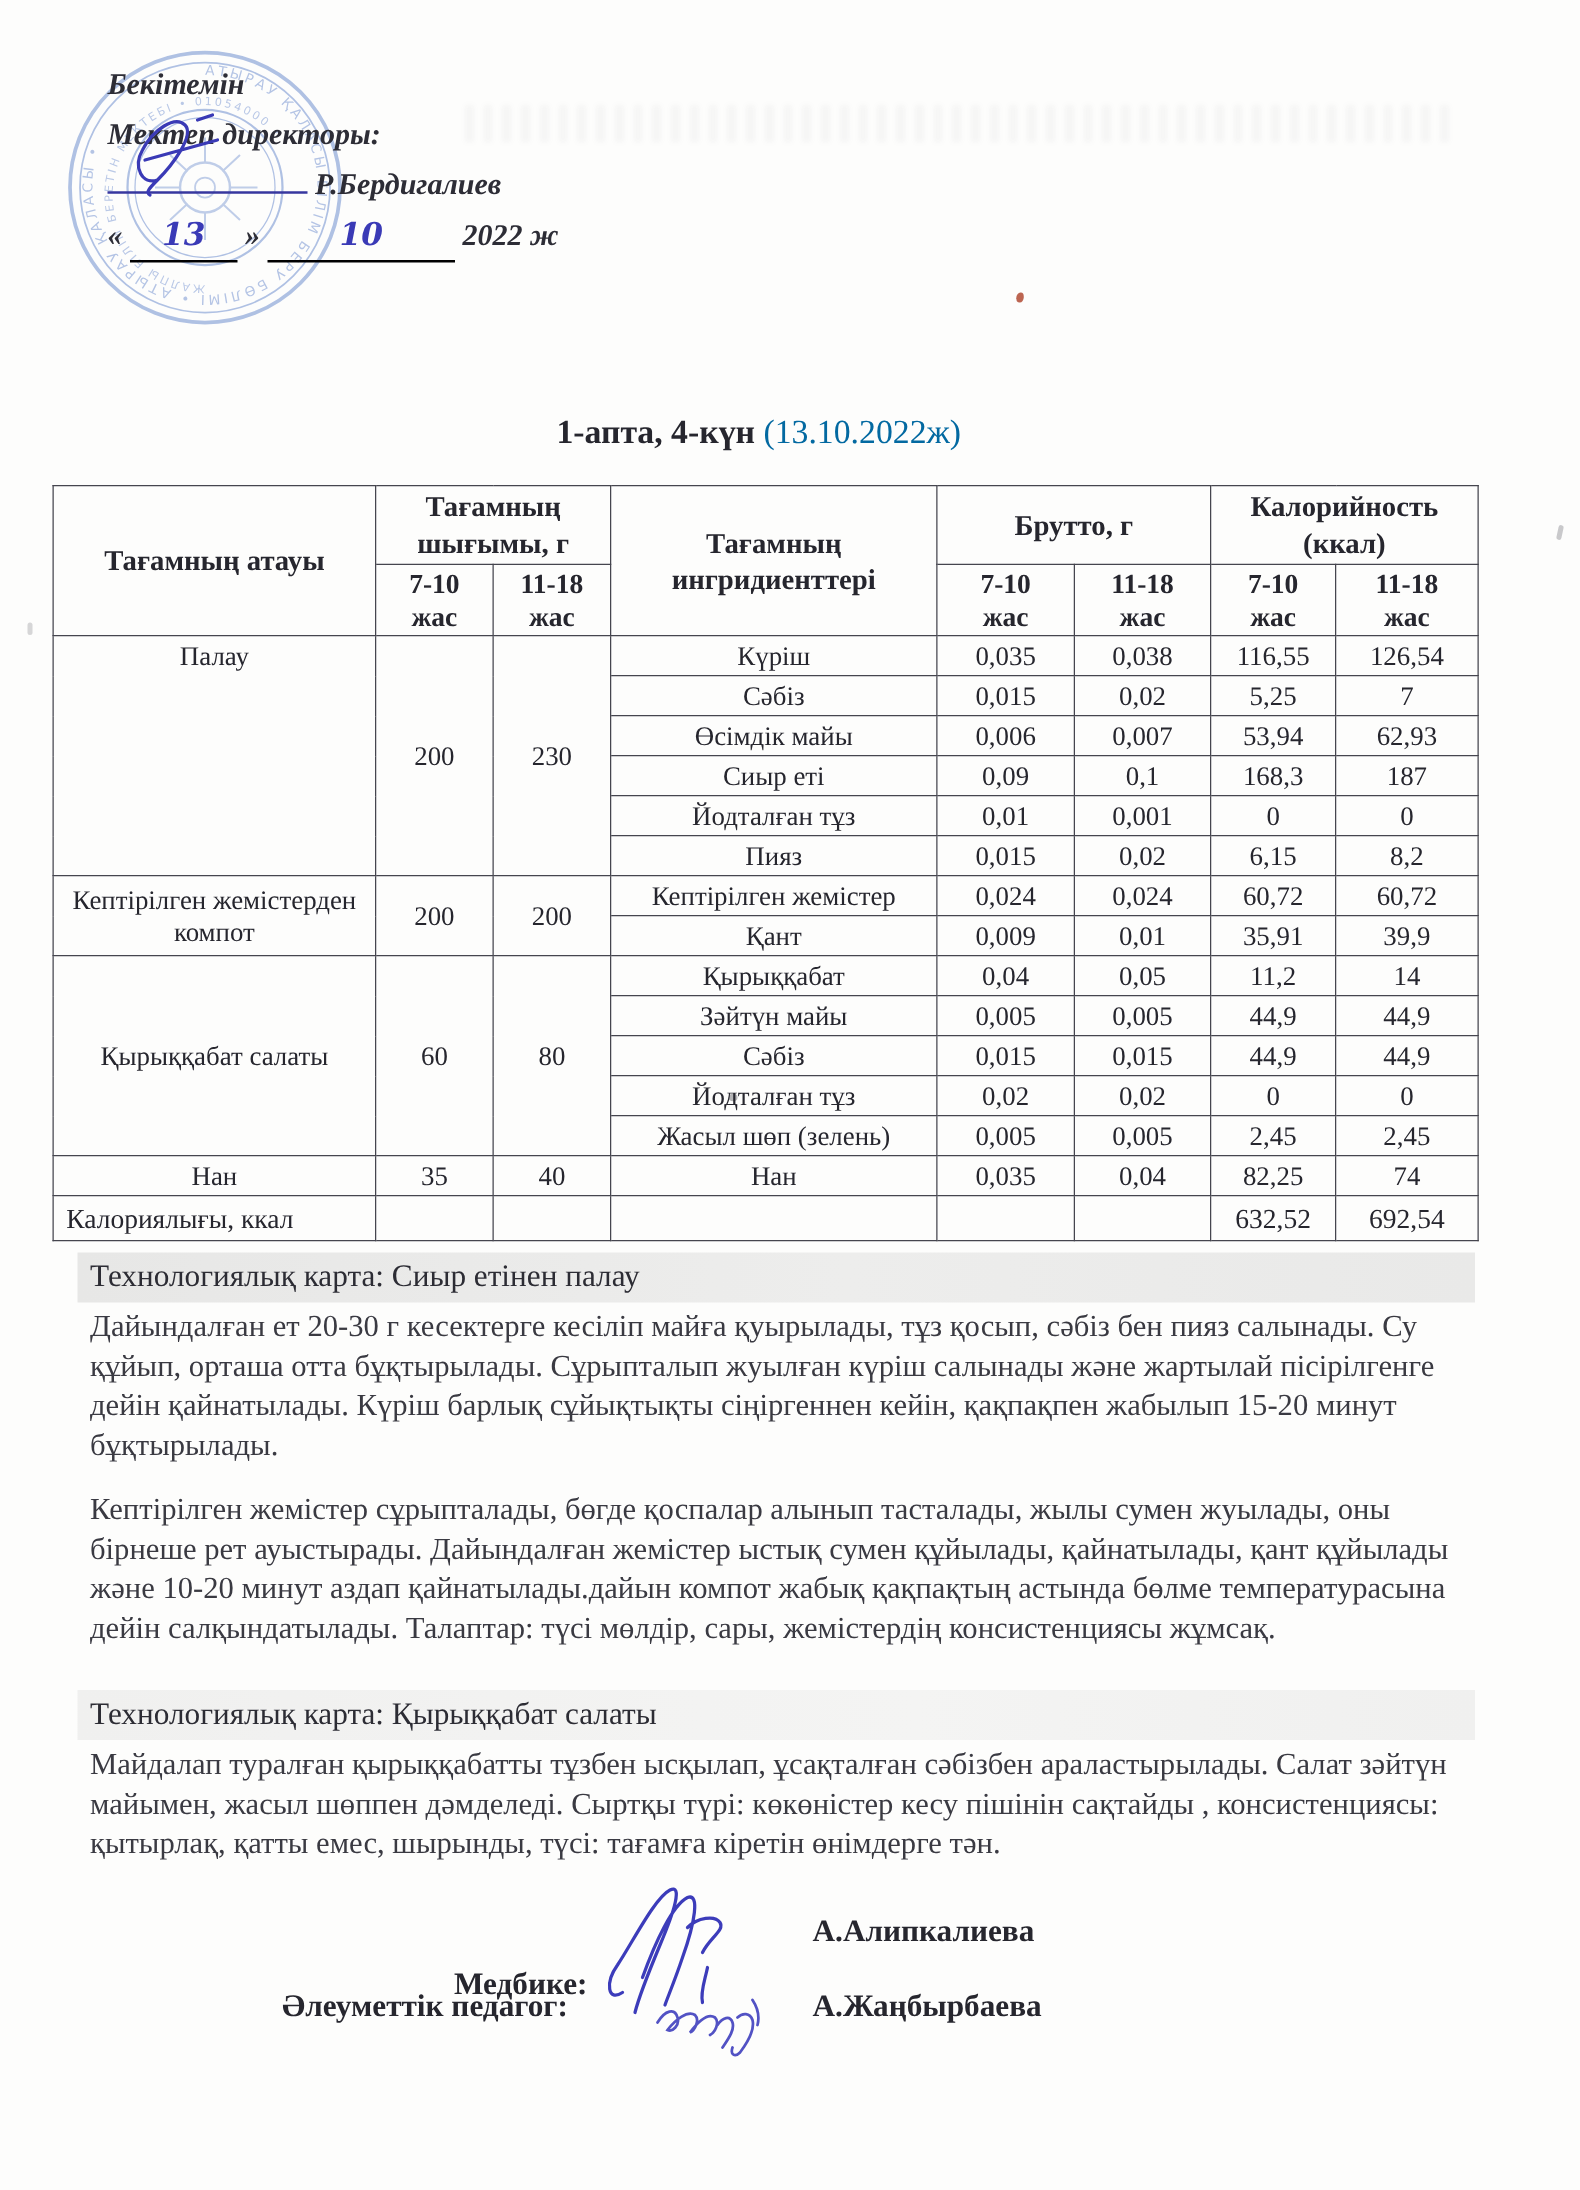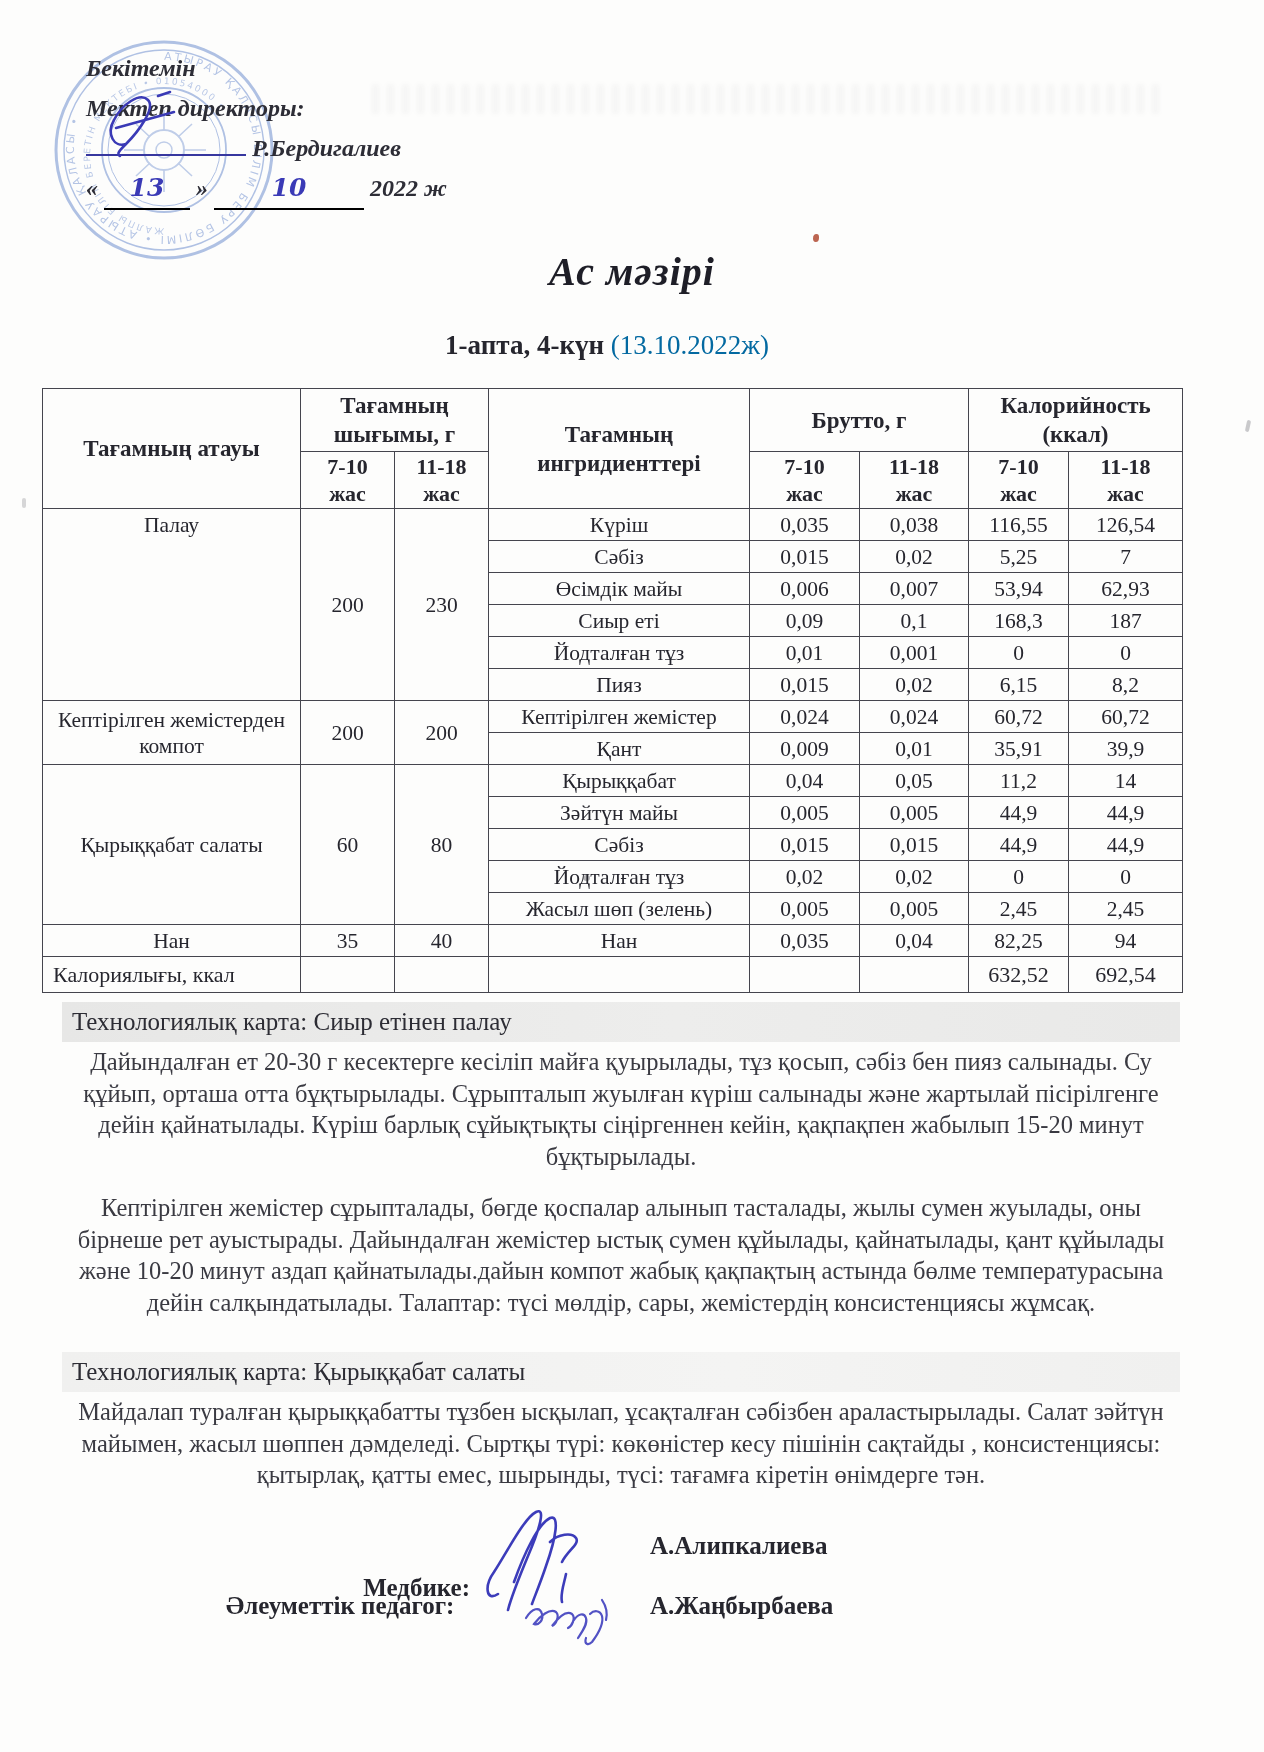--- a/index.html
+++ b/index.html
@@ -66,21 +66,21 @@
   .menu-table tbody td{height:29px;line-height:26px;}
   td.vtop{vertical-align:top;padding-top:3px;}
   .menu-table .total td{font-weight:normal;font-size:22px;height:33px;}
   .menu-table .total td.tlabel{text-align:left;padding-left:10px;}
 
   
   .tech{position:absolute;left:62px;width:1118px;font-size:24.5px;color:#3a3a42;}
   .tech-head{font-size:25px;color:#2c2c34;padding:6px 10px;}
   .tech-head.banded{background:linear-gradient(90deg,#e7e7e6 0%,#ededec 55%,#e9e9e8 100%);}
   .tech-head.banded2{background:linear-gradient(90deg,#f0f0ef 0%,#f4f4f3 60%,#f0f0ef 100%);}
-  .tech-body{line-height:31.5px;padding:4px 10px 0 10px;text-align:center;}
+  .tech-body{line-height:31.5px;padding:4px 10px 0 10px;text-align:left;}
   .tech-plainhead{font-size:24.5px;color:#33333b;padding:0 10px;}
 
   
   .sigrow-label{position:absolute;font-weight:bold;font-size:25px;color:#26262e;text-align:right;}
   .sigrow-name{position:absolute;font-weight:bold;font-size:25px;color:#26262e;}
   .sig2{position:absolute;left:480px;top:1498px;width:120px;height:140px;}
   .sig3{position:absolute;left:518px;top:1580px;width:120px;height:70px;}
 </style>
 </head>
 <body>
@@ -130,21 +130,20 @@
       <span>»</span>
       <span class="date-line" style="width:150px;">10</span>
       <span>2022 ж</span>
     </div>
   </div>
 
   <svg class="sig1" viewBox="0 0 110 76">
     <path d="M30 62 C18 66 10 52 18 38 C26 22 44 10 52 18 C60 26 42 50 30 62 C24 68 20 72 24 74 M20 46 L78 30 M62 14 L74 10" fill="none" stroke="#3a3ab6" stroke-width="2.6" stroke-linecap="round"></path>
   </svg>
 
-  <div class="doc-title">Ас мәзірі</div>
   <div class="doc-subtitle">
     <span class="b">1-апта, 4-күн</span>
     <span class="d">(13.10.2022ж)</span>
   </div>
 
   <table class="menu-table">
     <colgroup>
       <col style="width:258px">
         <col style="width:94px">
         <col style="width:94px">
@@ -273,21 +272,21 @@
           <td>2,45</td>
         </tr>
         <tr>
           <td class="dish-name">Нан</td>
           <td>35</td>
           <td>40</td>
           <td>Нан</td>
           <td>0,035</td>
           <td>0,04</td>
           <td>82,25</td>
-          <td>94</td>
+          <td>74</td>
         </tr>
       </tbody>
     <tbody>
       <tr class="total">
         <td class="tlabel">Калориялығы, ккал</td>
         <td></td>
         <td></td>
         <td></td>
         <td></td>
         <td></td>

